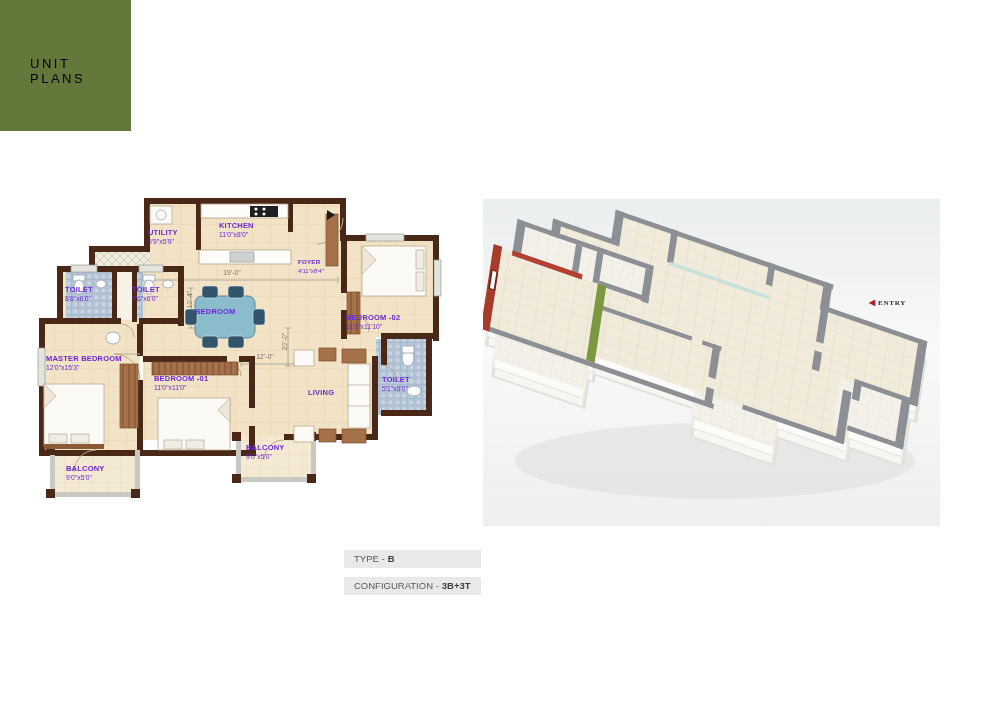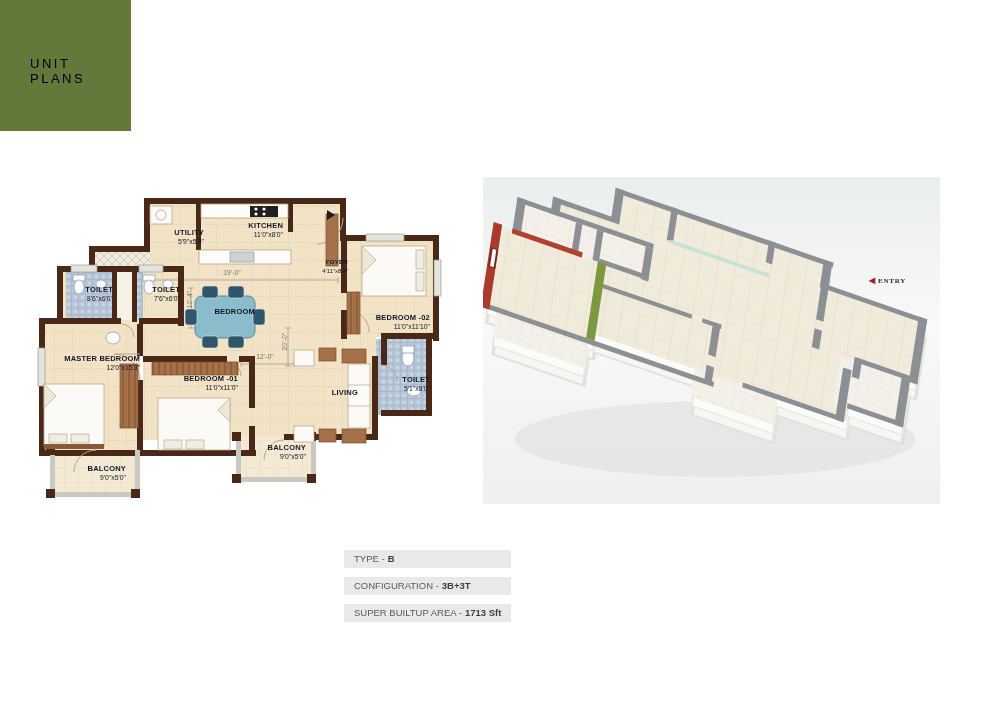--- a/index.html
+++ b/index.html
@@ -6,21 +6,21 @@
   body{width:1000px;height:714px;position:relative;font-family:"Liberation Sans",sans-serif;overflow:hidden;}
   [data-interactable]{box-sizing:border-box;}
 
   
   .hdr{position:absolute;left:0;top:0;width:131px;height:131px;background:#62793b;}
   .hdr-title{position:absolute;left:30px;top:56px;color:#000000;font-size:13px;letter-spacing:2.5px;font-weight:400;}
 
   
   .plan{position:absolute;left:36px;top:188px;width:430px;height:325px;}
   .plan svg{position:absolute;left:0;top:0;}
-  .rlabel{position:absolute;text-align:right;color:#0f172a;line-height:8.5px;}
+  .rlabel{position:absolute;text-align:left;color:#6d28d9;line-height:8.5px;}
   .rname{font-size:7.5px;font-weight:bold;letter-spacing:.2px;}
   .rsize{font-size:6.8px;}
   .sm .rname{font-size:6.2px;}
   .sm .rsize{font-size:6px;}
   .lbl-utility{left:112px;top:41px;width:56px;}
   .lbl-kitchen{left:183px;top:34px;width:64px;}
   .lbl-foyer{left:262px;top:70px;width:50px;}
   .lbl-toilet1{left:29px;top:98px;width:48px;}
   .lbl-toilet2{left:96px;top:98px;width:48px;}
   .lbl-dining{left:159px;top:120px;width:60px;}
@@ -31,21 +31,21 @@
   .lbl-toilet3{left:346px;top:188px;width:48px;}
   .lbl-balcony1{left:30px;top:277px;width:60px;}
   .lbl-balcony2{left:210px;top:256px;width:60px;}
   .dim{position:absolute;font-size:6.8px;color:#7a7468;text-align:center;}
   .dim-19{left:150px;top:81px;width:92px;}
   .dim-104{left:132px;top:108px;width:42px;transform:rotate(-90deg);}
   .dim-12{left:202px;top:165px;width:54px;}
   .dim-20{left:227px;top:150px;width:42px;transform:rotate(-90deg);}
 
   
-  .iso{position:absolute;left:483px;top:177px;width:457px;height:327px;background:linear-gradient(180deg,#ebeeee 0%,#f8f9f9 45%,#eef0f0 100%);}
+  .iso{position:absolute;left:483px;top:199px;width:457px;height:327px;background:linear-gradient(180deg,#ebeeee 0%,#f8f9f9 45%,#eef0f0 100%);}
   .iso svg{position:absolute;left:0;top:0;}
   .entry{position:absolute;left:386px;top:99px;font-size:7px;letter-spacing:.8px;color:#2b2b2b;font-family:"Liberation Serif",serif;font-weight:bold;}
   .entry-arrow{color:#a91d20;font-size:8px;margin-right:2px;}
 
   
   .badges{position:absolute;left:344px;top:550px;display:flex;gap:9px;flex-direction:column;}
   .badge{background:#e9e9e9;color:#58595b;font-size:9.5px;padding:3px 10px 4px 10px;white-space:nowrap;}
   .badge b{color:#3d3e40;margin-left:3px;}
 
   
@@ -477,16 +477,13 @@
   </div>
 </div>
 
 <div class="badges" data-interactable="false">
   <div class="badge" data-interactable="false">
     <span data-interactable="false">TYPE -</span><b data-interactable="false">B</b>
   </div>
   <div class="badge" data-interactable="false">
     <span data-interactable="false">CONFIGURATION -</span><b data-interactable="false">3B+3T</b>
   </div>
-  <div class="badge" data-interactable="false">
-    <span data-interactable="false">SUPER BUILTUP AREA -</span><b data-interactable="false">1713 Sft</b>
-  </div>
 </div>
 
 </body></html>

